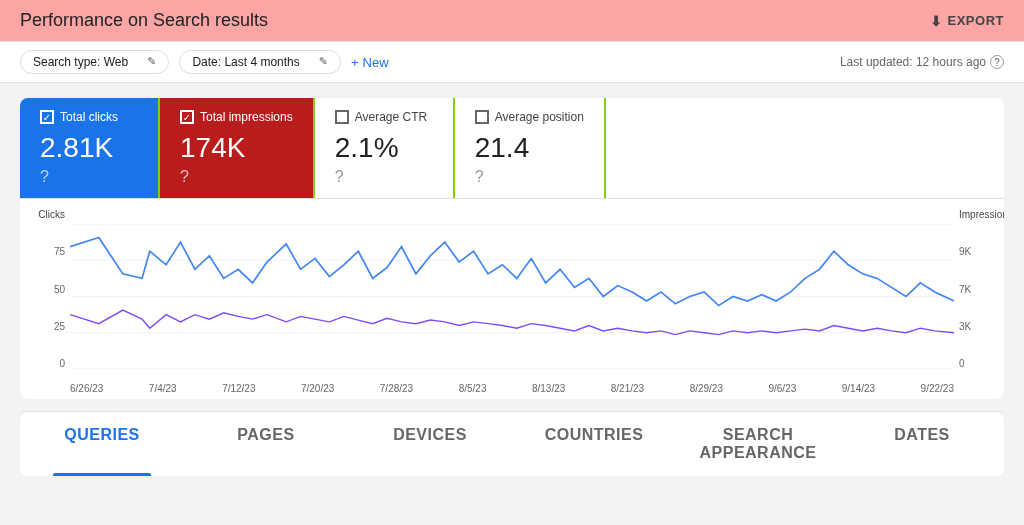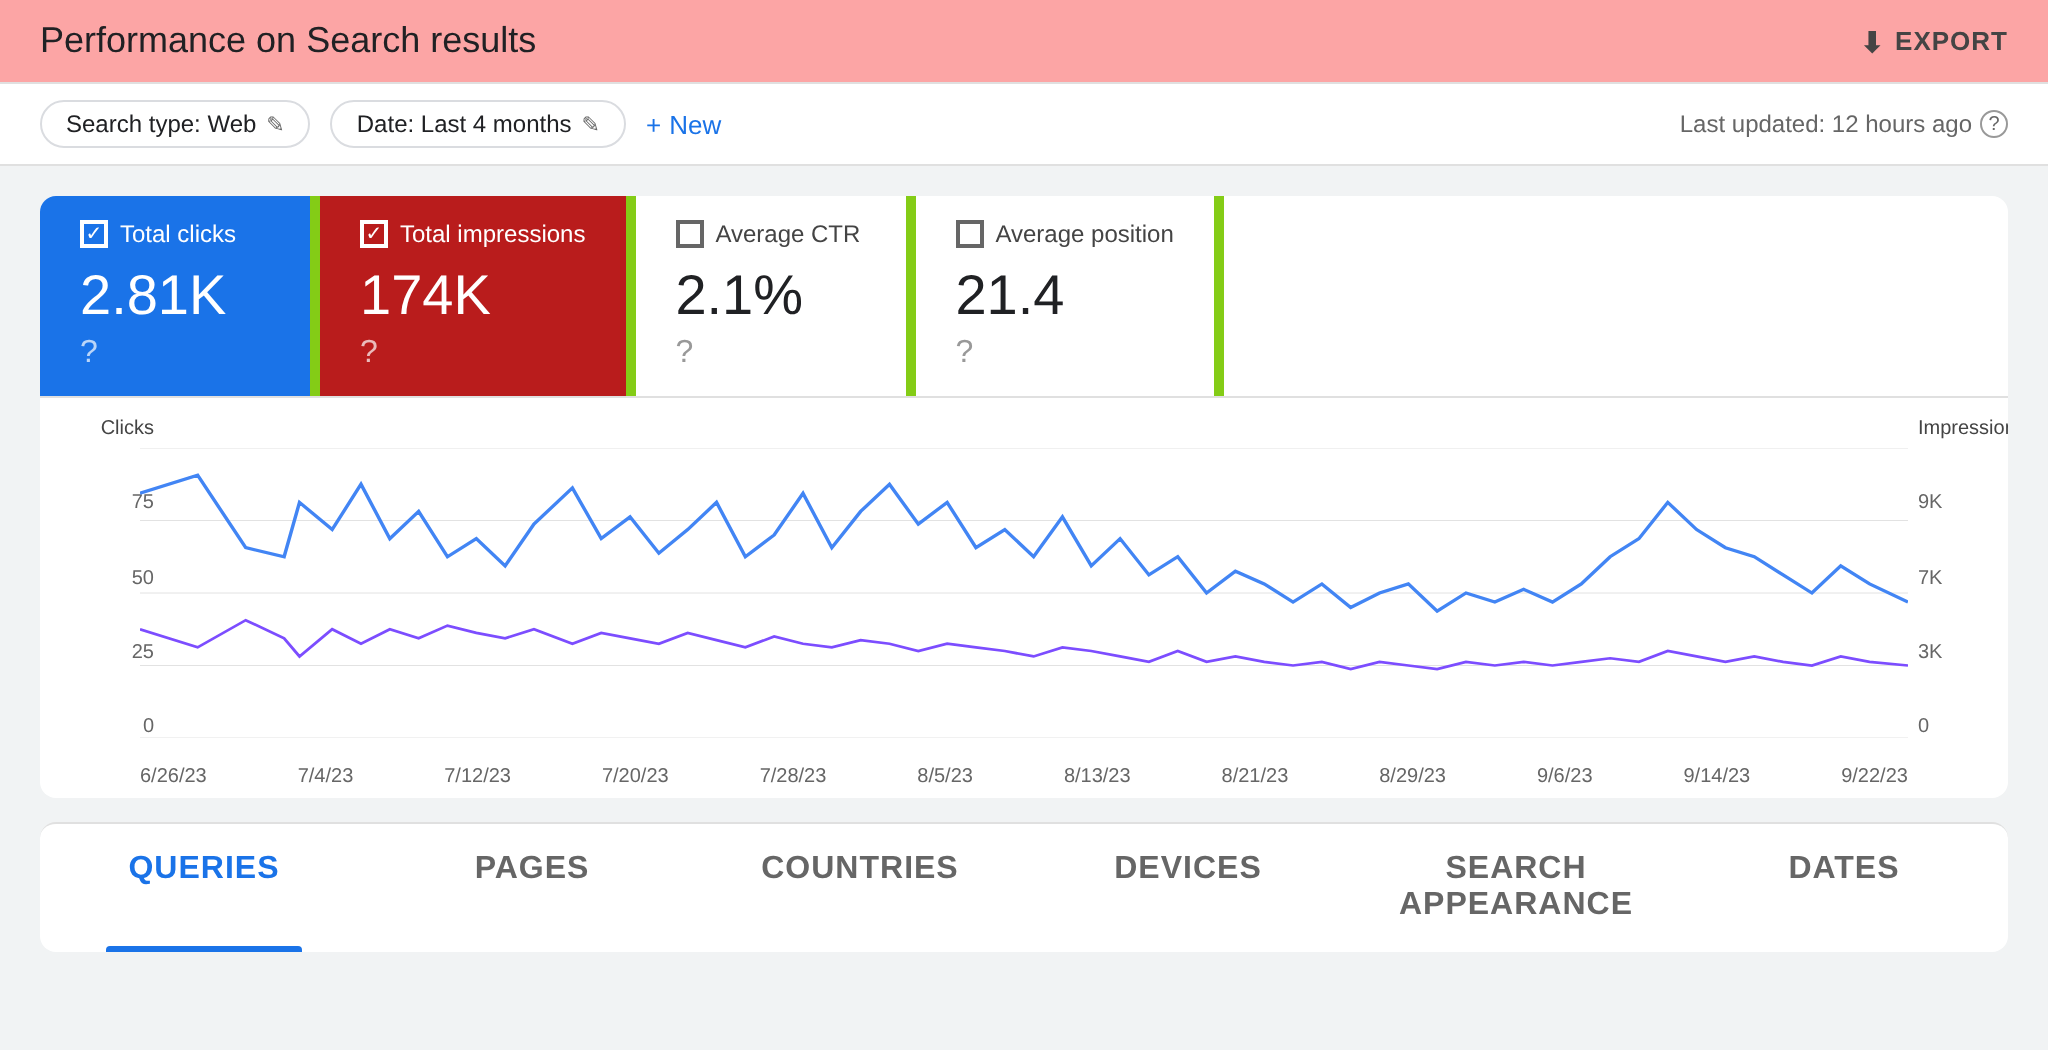--- a/index.html
+++ b/index.html
@@ -39,22 +39,21 @@
     .filter-bar {
       background: #fff;
       padding: 8px 20px;
       display: flex;
       align-items: center;
       gap: 10px;
       border-bottom: 1px solid #e0e0e0;
     }
     .filter-chip {
       display: flex;
-      align-items: center;
-      gap: 5px;
+      gap: 19px;
       border: 1px solid #dadce0;
       border-radius: 16px;
       padding: 4px 12px;
       font-size: 12px;
       cursor: pointer;
       background: #fff;
     }
     .filter-chip .edit-icon { color: #666; font-size: 11px; }
     .new-btn {
       display: flex;
@@ -82,21 +81,21 @@
       border-radius: 8px;
       padding: 0;
       overflow: hidden;
     }
     .metrics-row {
       display: flex;
       border-bottom: 1px solid #e0e0e0;
     }
     .metric-box {
       padding: 12px 20px;
-      border-right: 5px solid #84cc16;
+      border-right: 2px solid #84cc16;
       min-width: 140px;
     }
     .metric-box.active-blue {
       background: #1a73e8;
     }
     .metric-box.active-purple {
       background: #b91c1c;
     }
     .metric-header {
       display: flex;
@@ -147,21 +146,21 @@
     .chart-area {
       padding: 10px 15px 5px 15px;
       position: relative;
     }
     .chart-wrapper {
       position: relative;
       height: 185px;
     }
     .y-axis-left {
       position: absolute;
-      left: 12px;
+      left: 0;
       top: 0;
       bottom: 25px;
       width: 30px;
       display: flex;
       flex-direction: column;
       justify-content: space-between;
       font-size: 10px;
       color: #666;
       text-align: right;
     }
@@ -470,24 +469,24 @@
   </div>
 
   <div class="tabs-bar">
     <div class="tab-item active">
       <span>QUERIES</span>
     </div>
     <div class="tab-item">
       <span>PAGES</span>
     </div>
     <div class="tab-item">
+      <span>DEVICES</span>
+    </div>
+    <div class="tab-item">
       <span>COUNTRIES</span>
-    </div>
-    <div class="tab-item">
-      <span>DEVICES</span>
     </div>
     <div class="tab-item">
       <span>SEARCH APPEARANCE</span>
     </div>
     <div class="tab-item">
       <span>DATES</span>
     </div>
   </div>
 </div>
 

